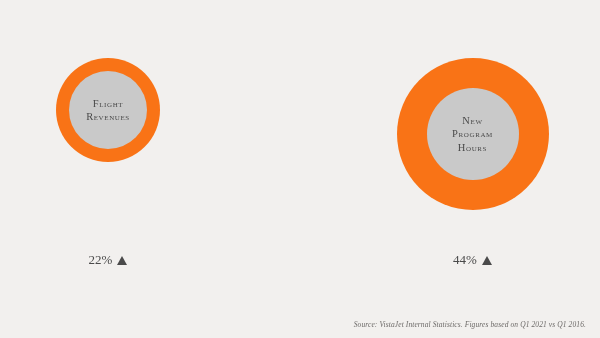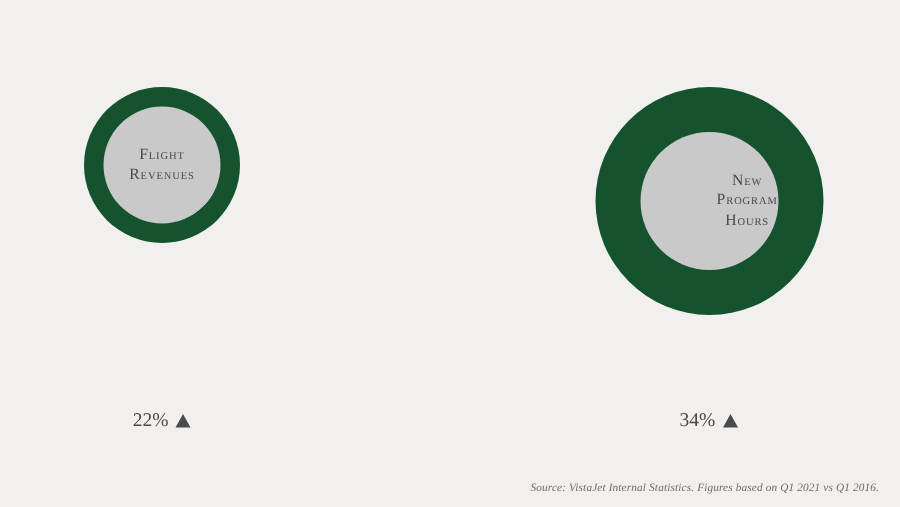--- a/index.html
+++ b/index.html
@@ -40,21 +40,21 @@
   .metric-2 { left: 380px; width: 185px; }
 
   .donut-wrap {
     position: relative;
     display: flex;
     align-items: center;
     justify-content: center;
   }
   .donut {
     border-radius: 50%;
-    background: #14532d;
+    background: #f97316;
     display: flex;
     align-items: center;
     justify-content: center;
     box-sizing: border-box;
   }
   .inner {
     border-radius: 50%;
     background: #c9c9c9;
     display: flex;
     align-items: center;
@@ -75,30 +75,29 @@
   
   .d0 { width: 104px; height: 104px; }
   .i0 { width: 78px;  height: 78px; }
   .l0 { font-size: 10.5px; }
 
   .d1 { width: 114px; height: 114px; }
   .i1 { width: 84px;  height: 84px; }
   .l1 { font-size: 11.5px; }
 
   .d2 { width: 152px; height: 152px; }
-  .i2 { width: 92px;  height: 92px; justify-content: flex-end; }
+  .i2 { width: 92px;  height: 92px; }
   .l2 { font-size: 10.5px; }
 
   .deltas {
     position: absolute;
     left: 0;
     top: 252px;
     width: 600px;
     height: 26px;
-    margin-top: 20px;
   }
   .delta {
     position: absolute;
     top: 0;
     display: flex;
     align-items: center;
     justify-content: center;
     gap: 5px;
     color: #4a4a4a;
     font-family: "Liberation Serif", serif;
@@ -158,20 +157,20 @@
     </div>
 
   </div>
 
   <div class="deltas">
     <div class="delta delta-0">
       <span>22%</span>
       <span class="tri"></span>
     </div>
     <div class="delta delta-2">
-      <span>34%</span>
+      <span>44%</span>
       <span class="tri"></span>
     </div>
   </div>
 
   <div class="source">Source: VistaJet Internal Statistics. Figures based on Q1 2021 vs Q1 2016.</div>
 
 </div>
 
 </body></html>

